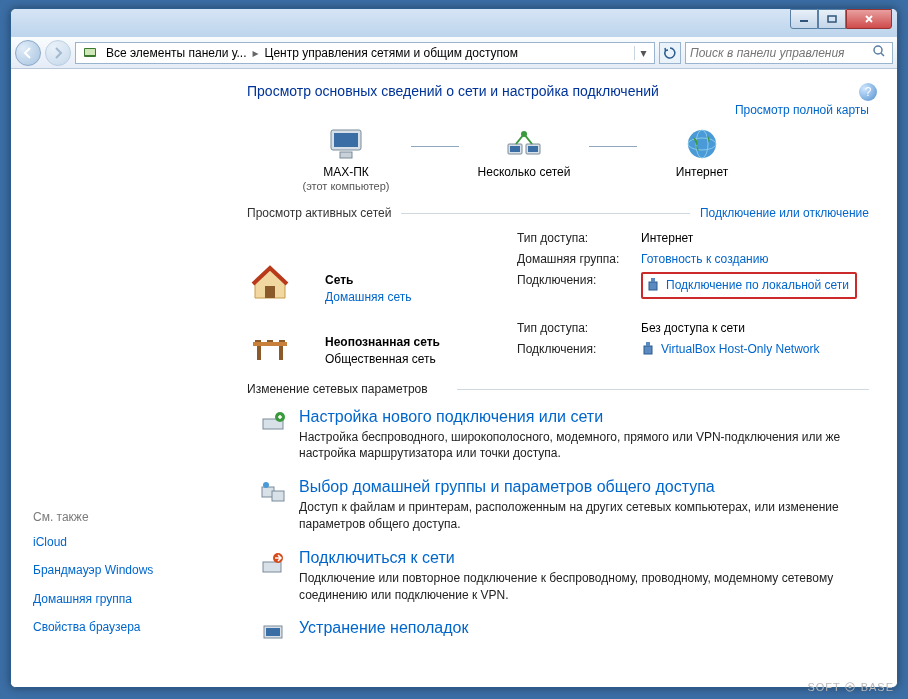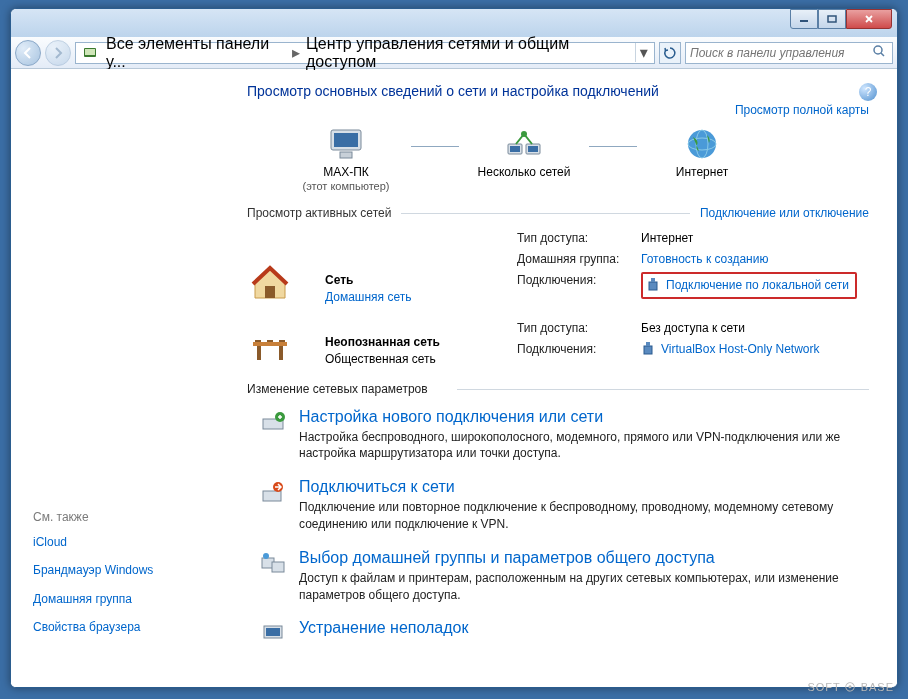--- a/index.html
+++ b/index.html
@@ -10,21 +10,21 @@
 .titlebar { height: 28px; background: linear-gradient(to bottom, #d6e5f5 0%, #bcd4ec 100%); display: flex; justify-content: flex-end; align-items: flex-start; padding: 0; border-top-left-radius: 5px; border-top-right-radius: 5px; }
 .winbtns { display: flex; gap: 0; margin-right: 5px; margin-top: 0; }
 .winbtn { width: 28px; height: 20px; border: 1px solid #5a7fa5; background: linear-gradient(to bottom, #e8f0f8, #c4d6ea); display: flex; align-items: center; justify-content: center; font-size: 10px; cursor: default; }
 .winbtn.min { border-top-left-radius: 0; border-bottom-left-radius: 3px; }
 .winbtn.close { width: 46px; background: linear-gradient(to bottom, #e9a0a0, #cf4b4b); border-color: #963232; border-bottom-right-radius: 3px; color: #fff; }
 .winbtn svg { width: 12px; height: 10px; }
 
 .navbar { height: 32px; background: linear-gradient(to bottom, #fafcfe, #e4ecf7); border-bottom: 1px solid #b8c8d8; display: flex; align-items: center; padding: 0 4px; gap: 4px; }
 .navarrow { width: 26px; height: 26px; border-radius: 50%; border: 1px solid #8aa8c8; background: radial-gradient(circle at 30% 30%, #e0ecf8, #a8c4e0); display: flex; align-items: center; justify-content: center; font-size: 14px; color: #2b5d8f; }
 .navarrow.fwd { opacity: 0.5; }
-.addressbar { flex: 1; height: 22px; border: 1px solid #9ab4ce; background: #fff; display: flex; align-items: center; padding: 0 2px; font-size: 16px; }
+.addressbar { flex: 1; height: 22px; border: 1px solid #9ab4ce; background: #fff; display: flex; align-items: center; padding: 0 2px; font-size: 12px; }
 .addr-icon { width: 16px; height: 16px; margin: 0 4px; display: flex; align-items: center; justify-content: center; font-size: 12px; color: #3b7a2e;}
 .addr-seg { color: #000; padding: 0 4px; }
 .addr-sep { color: #666; padding: 0 2px; }
 .addr-drop { margin-left: auto; width: 18px; text-align: center; color: #555; border-left: 1px solid #c8d4e0; }
 .refresh-btn { width: 22px; height: 22px; border: 1px solid #9ab4ce; background: #eaf2fa; display: flex; align-items: center; justify-content: center; color: #2b5d8f; font-size: 12px; }
 .searchbar { width: 208px; height: 22px; border: 1px solid #9ab4ce; background: #fff; display: flex; align-items: center; padding: 0 4px; font-size: 12px; color: #888; font-style: italic; }
 .searchbar input { border: none; outline: none; flex: 1; font-style: italic; color: #6a6a6a; font-size: 12px; }
 .search-icon { width: 16px; color: #5a7fa5; font-size: 13px; }
 
 .contentarea { display: flex; height: calc(100% - 60px); background: #fff; }
@@ -297,42 +297,42 @@
             </div>
           <div class="setting-text">
             <a>Настройка нового подключения или сети</a>
             <div class="desc">Настройка беспроводного, широкополосного, модемного, прямого или VPN-подключения или же настройка маршрутизатора или точки доступа.</div>
           </div>
         </div>
 
         <div class="setting-item">
           <div class="setting-icon">
               <svg width="26" height="26" viewBox="0 0 26 26">
+                <rect x="2" y="8" width="12" height="10" fill="#d8e0e8" stroke="#7a8a9a"></rect>
+                <rect x="12" y="12" width="12" height="10" fill="#d8e0e8" stroke="#7a8a9a"></rect>
+                <circle cx="6" cy="6" r="3" fill="#4a9ad8"></circle>
+              </svg>
+            </div>
+          <div class="setting-text">
+            <a>Выбор домашней группы и параметров общего доступа</a>
+            <div class="desc">Доступ к файлам и принтерам, расположенным на других сетевых компьютерах, или изменение параметров общего доступа.</div>
+          </div>
+        </div>
+
+        <div class="setting-item">
+          <div class="setting-icon">
+              <svg width="26" height="26" viewBox="0 0 26 26">
                 <rect x="3" y="12" width="18" height="10" fill="#d8e0e8" stroke="#7a8a9a"></rect>
                 <circle cx="18" cy="8" r="5" fill="#d84a1a"></circle>
                 <path d="M15 8 L21 8 M18 5 L21 8 L18 11" fill="none" stroke="#fff" stroke-width="1.5"></path>
               </svg>
             </div>
           <div class="setting-text">
             <a>Подключиться к сети</a>
             <div class="desc">Подключение или повторное подключение к беспроводному, проводному, модемному сетевому соединению или подключение к VPN.</div>
-          </div>
-        </div>
-
-        <div class="setting-item">
-          <div class="setting-icon">
-              <svg width="26" height="26" viewBox="0 0 26 26">
-                <rect x="2" y="8" width="12" height="10" fill="#d8e0e8" stroke="#7a8a9a"></rect>
-                <rect x="12" y="12" width="12" height="10" fill="#d8e0e8" stroke="#7a8a9a"></rect>
-                <circle cx="6" cy="6" r="3" fill="#4a9ad8"></circle>
-              </svg>
-            </div>
-          <div class="setting-text">
-            <a>Выбор домашней группы и параметров общего доступа</a>
-            <div class="desc">Доступ к файлам и принтерам, расположенным на других сетевых компьютерах, или изменение параметров общего доступа.</div>
           </div>
         </div>
 
         <div class="setting-item">
           <div class="setting-icon">
               <svg width="26" height="26" viewBox="0 0 26 26">
                 <rect x="4" y="6" width="18" height="12" fill="#d8e0e8" stroke="#7a8a9a"></rect>
                 <rect x="6" y="8" width="14" height="8" fill="#3a6ea5"></rect>
               </svg>
             </div>

